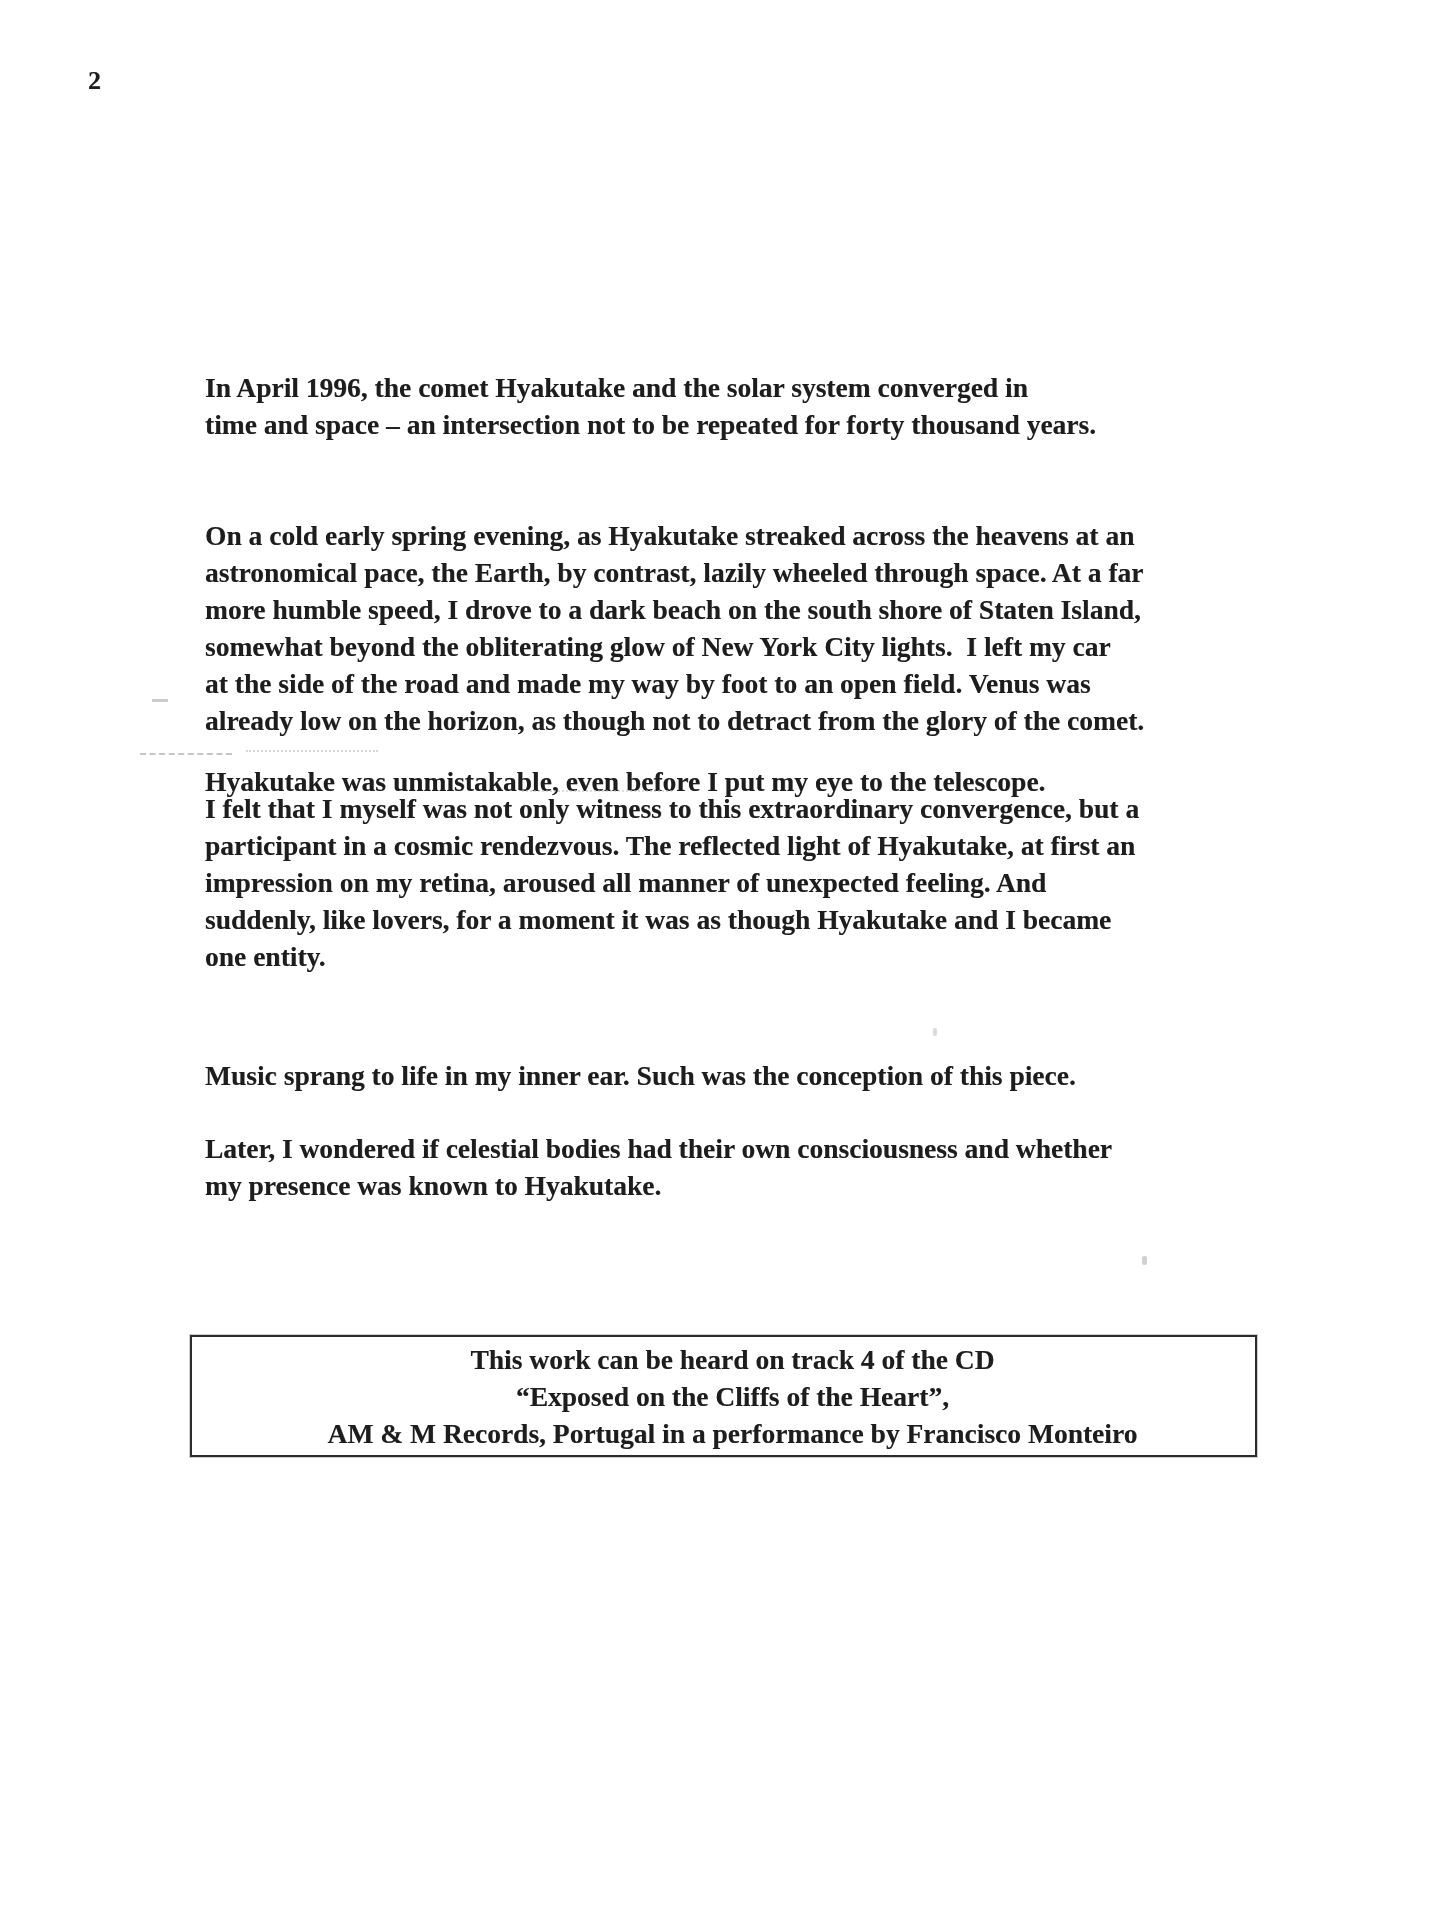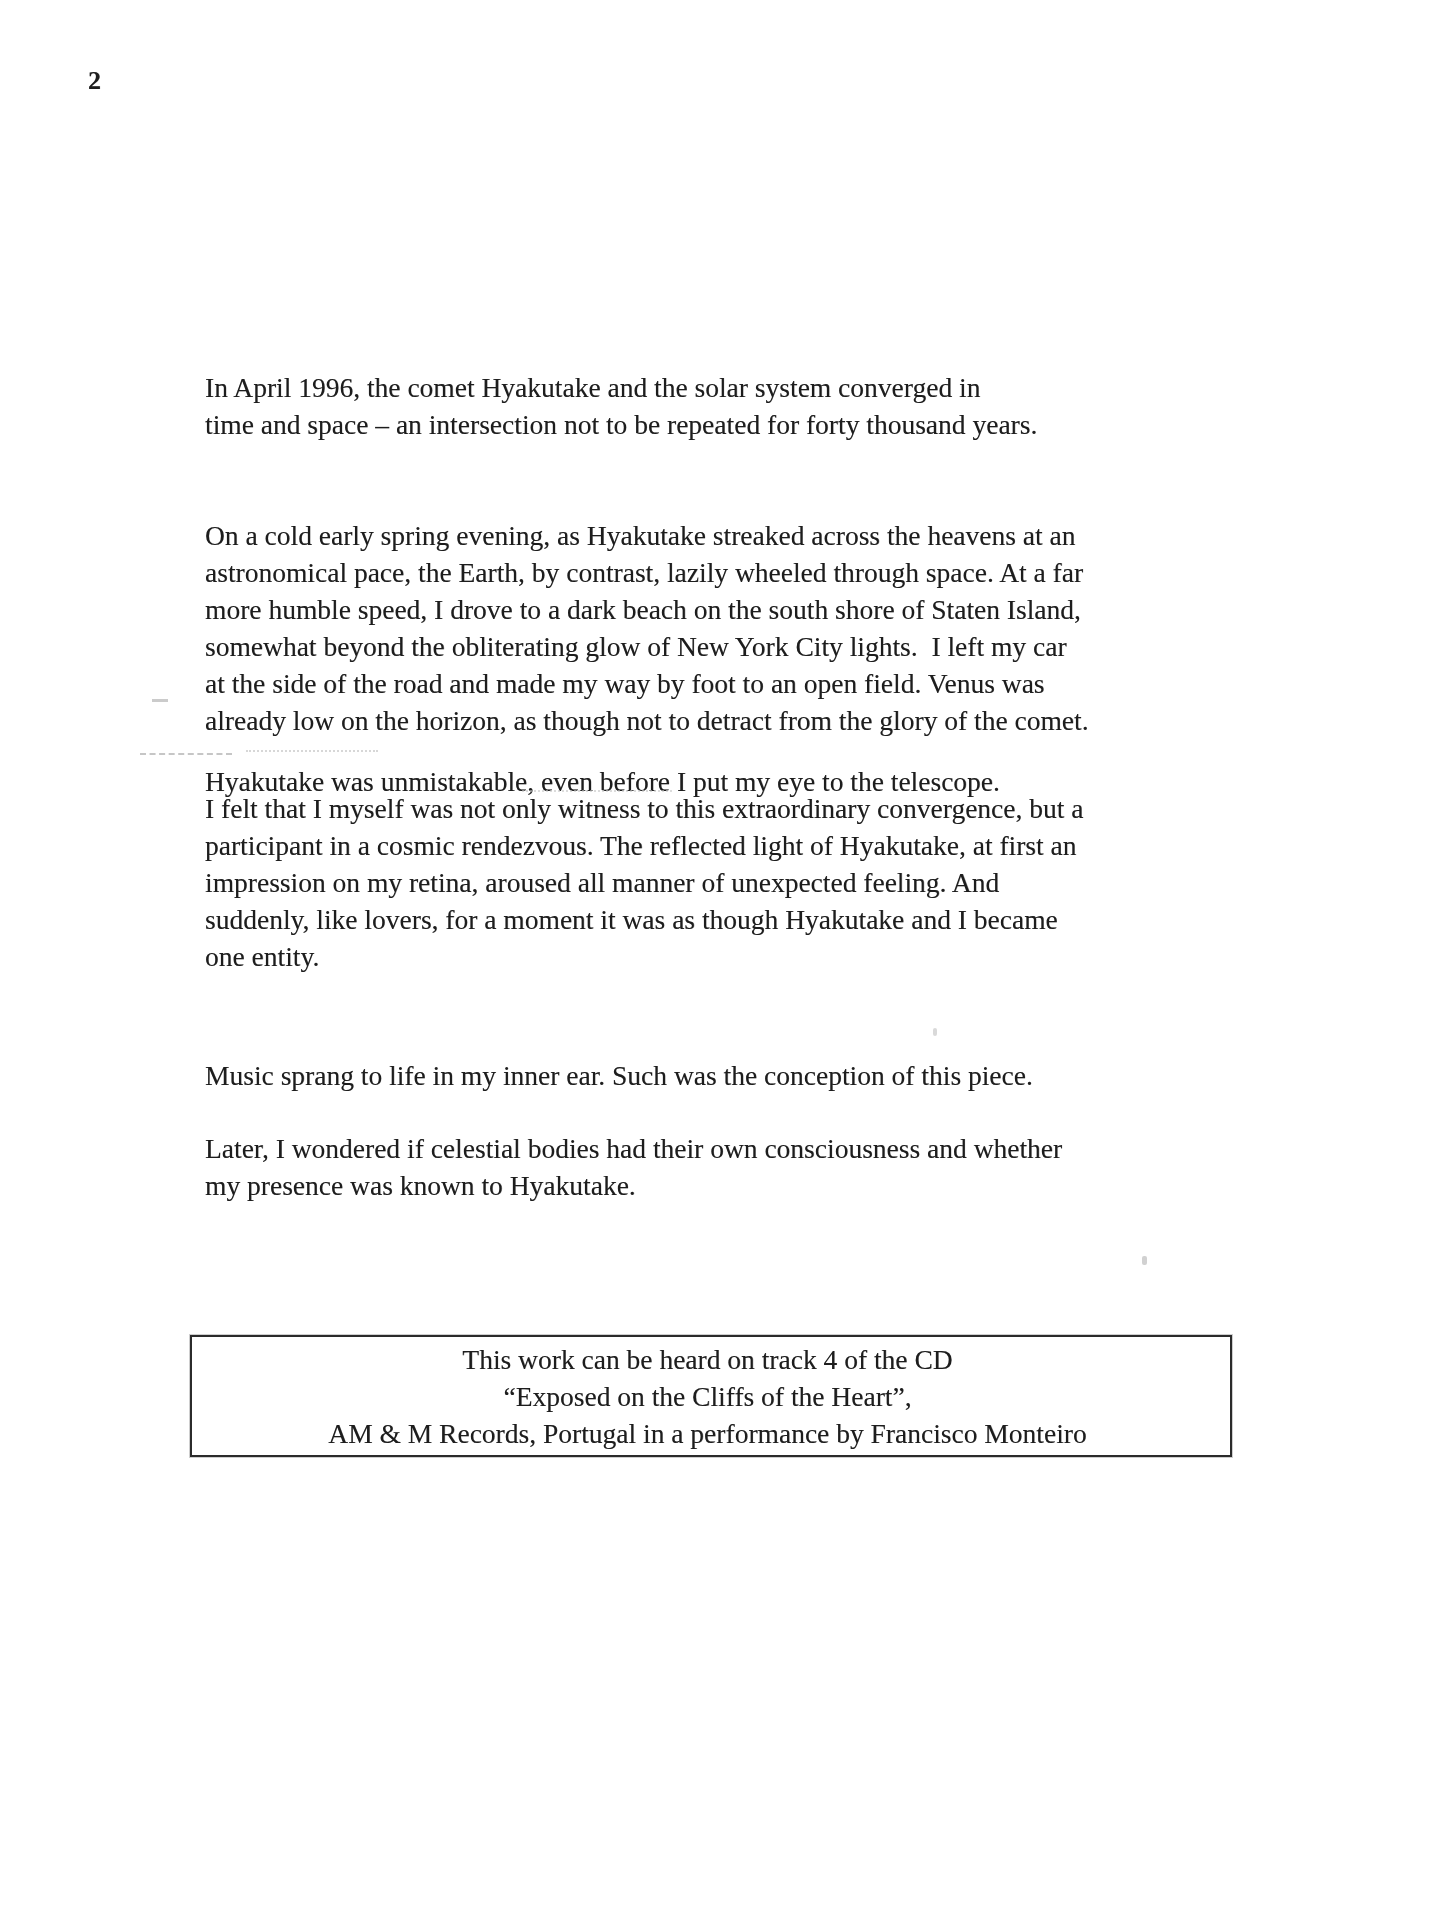--- a/index.html
+++ b/index.html
@@ -11,20 +11,21 @@
     position: relative;
     width: 1445px;
     height: 1927px;
     background: #ffffff;
     font-family: "Liberation Serif", "DejaVu Serif", serif;
     color: #1d1d1d;
     overflow: hidden;
   }
   .scan-text {
     text-shadow: 0.3px 0.3px 0.5px rgba(25,25,25,0.38);
+    font-weight: bold;
   }
   .page-number {
     position: absolute;
     left: 88px;
     top: 66px;
     font-size: 26px;
     font-weight: bold;
   }
   .heading {
     position: absolute;
@@ -49,21 +50,21 @@
   .footer-box {
     position: absolute;
     left: 190px;
     top: 1335px;
     width: 1025px;
     border: 2px solid #2b2b2b;
     box-shadow: 0 0 0 1px rgba(60,60,60,0.25);
     text-align: center;
     font-size: 27.5px;
     line-height: 37px;
-    padding: 4px 10px 3px 3px;
+    padding: 4px 10px 3px 28px;
   }
   .artifact {
     position: absolute;
   }
   .artifact.dash-a   { left: 140px; top: 753px; width: 92px;  border-top: 2px dashed #aeaeae; opacity: .7; }
   .artifact.dash-b   { left: 246px; top: 750px; width: 132px; border-top: 2px dotted #bdbdbd; opacity: .6; }
   .artifact.tick-a   { left: 152px; top: 699px; width: 16px;  height: 3px; background: #b5b5b5; opacity: .7; }
   .artifact.dots-a   { left: 522px; top: 790px; width: 150px; border-top: 2px dotted #c6c6c6; opacity: .6; }
   .artifact.speck-a  { left: 1142px; top: 1256px; width: 5px; height: 9px; background: #c9c9c9; border-radius: 2px; opacity: .85; }
   .artifact.speck-b  { left: 933px;  top: 1028px; width: 4px; height: 8px; background: #d0d0d0; border-radius: 2px; opacity: .8; }

